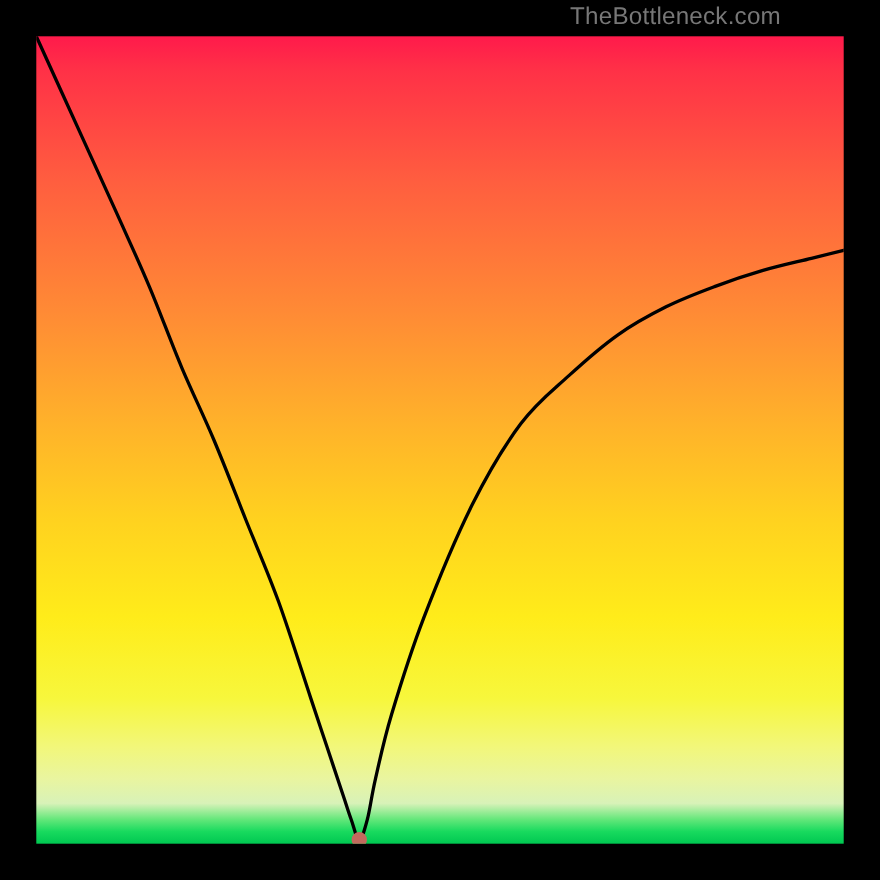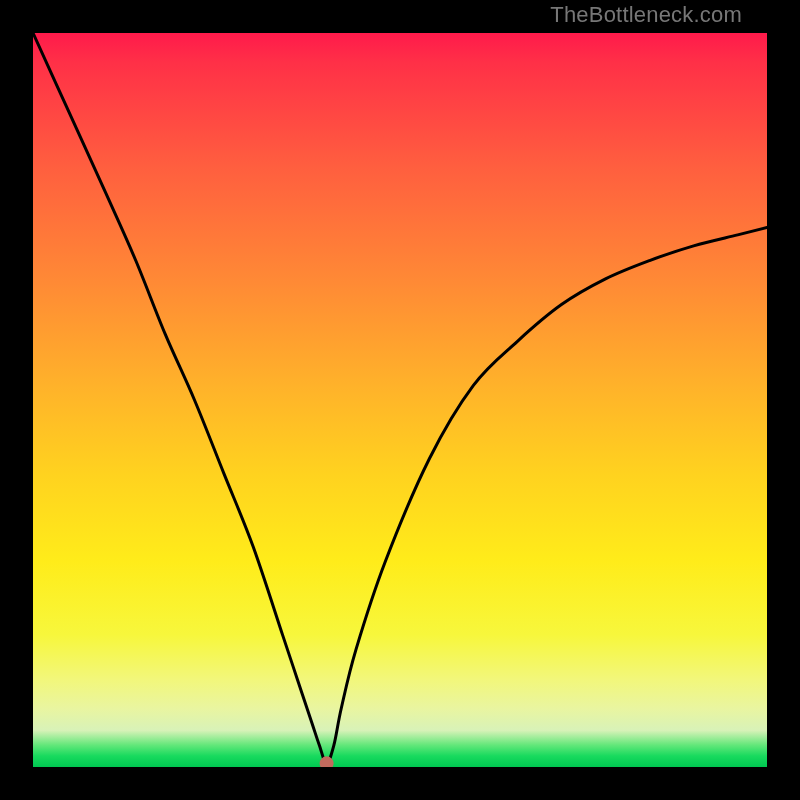--- a/index.html
+++ b/index.html
@@ -9,21 +9,20 @@
     height: 800px;
     overflow: hidden;
     background: #000;
     font-family: Arial, Helvetica, sans-serif;
   }
   .frame {
     position: relative;
     width: 720px;
     height: 800px;
     background: #000;
-    padding-left: 32px;
   }
   .plot-area {
     position: absolute;
     left: 33px;
     top: 33px;
     width: 734px;
     height: 734px;
     
     background: linear-gradient(
       to bottom,

